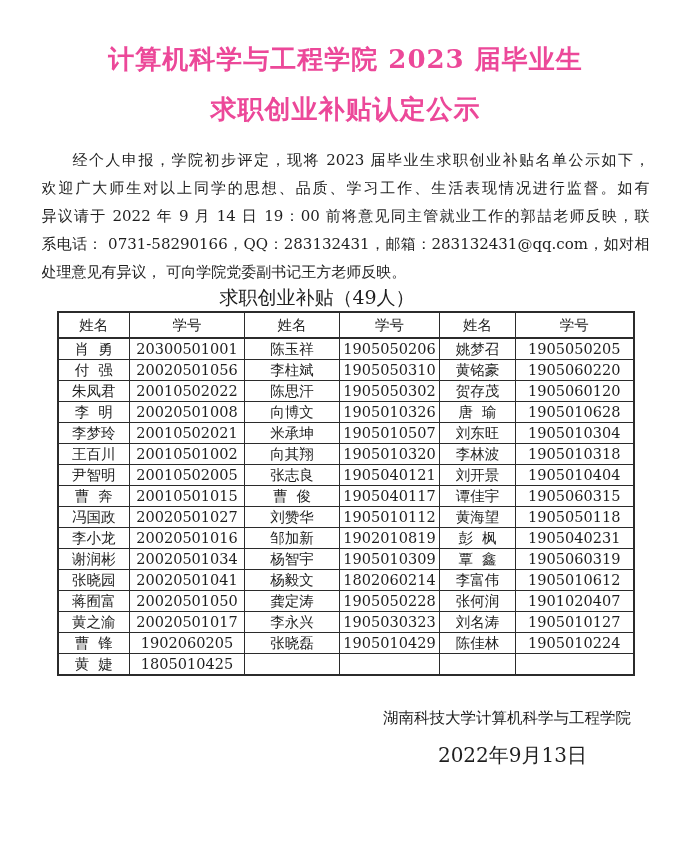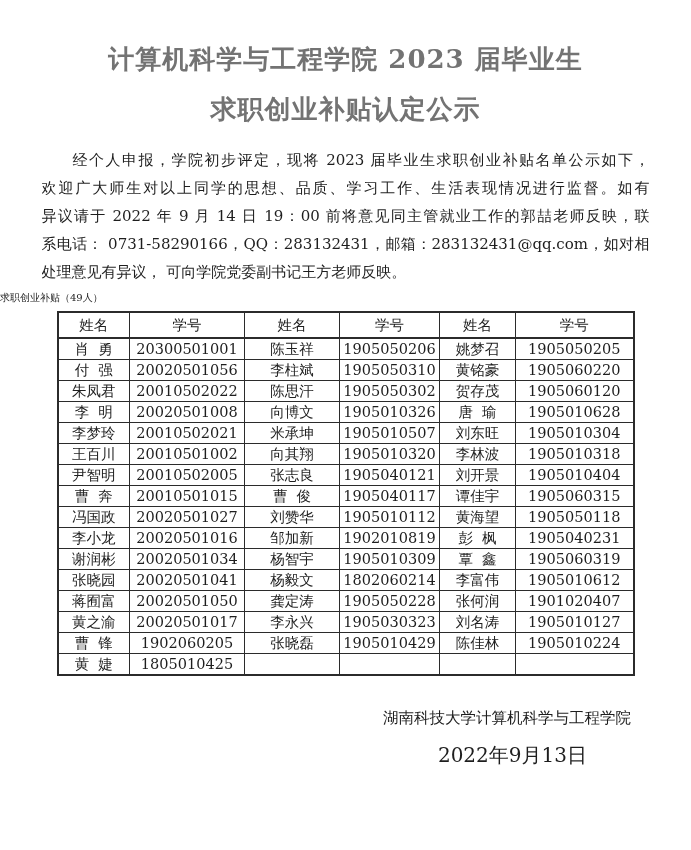--- a/index.html
+++ b/index.html
@@ -12,21 +12,21 @@
     overflow:hidden;
   }
   .page { width:691px; height:850px; position:relative; }
 
   .title {
     text-align:center;
     font-weight:700;
     font-size:26px;
     line-height:34px;
     letter-spacing:1px;
-    color:#737373;
+    color:#ec4899;
   }
   .title1 { padding-top:42px; }
   .title2 { margin-top:16px; }
 
   .para {
     width:608px;
     margin:20px auto 0 auto;
     font-size:15px;
   }
   .para .line {
@@ -36,22 +36,22 @@
     text-align:justify;
     text-align-last:justify;
     overflow:hidden;
   }
   .para .line.indent { text-indent:31px; }
   .para .line.last { text-align:left; text-align-last:left; }
 
   .note {
     margin-top:2px;
     padding-right:57px;
-    text-align:left;
-    font-size:10px;
+    text-align:center;
+    font-size:19px;
     line-height:19px;
   }
 
   table.roster {
     width:576px;
     margin:4px auto 0 auto;
     border-collapse:collapse;
     table-layout:fixed;
     border:2px solid #2b2b2b;
   }

